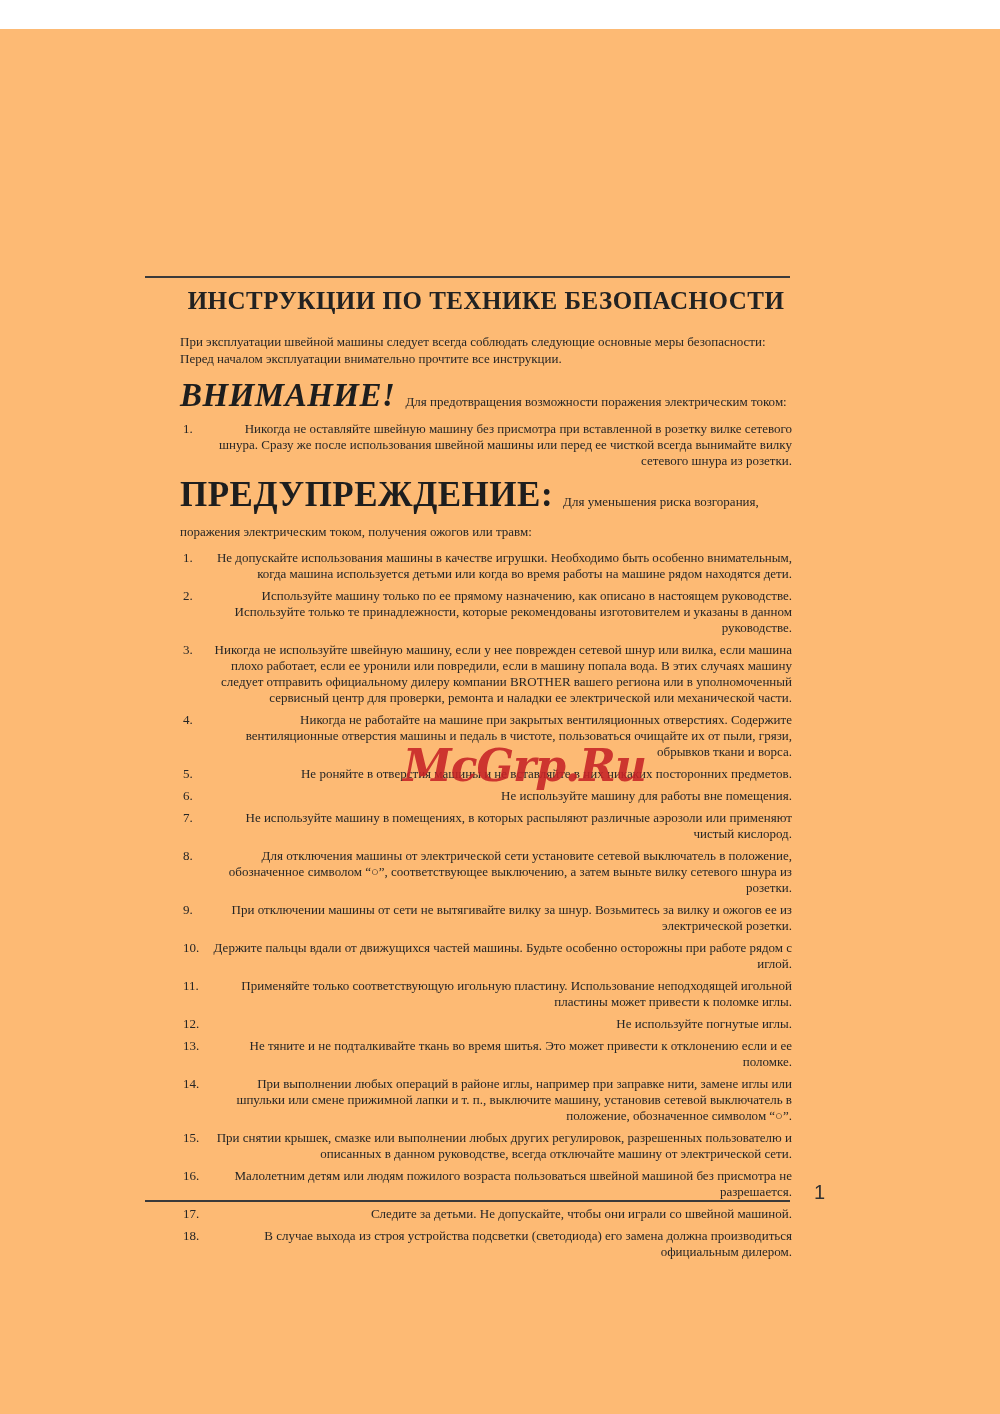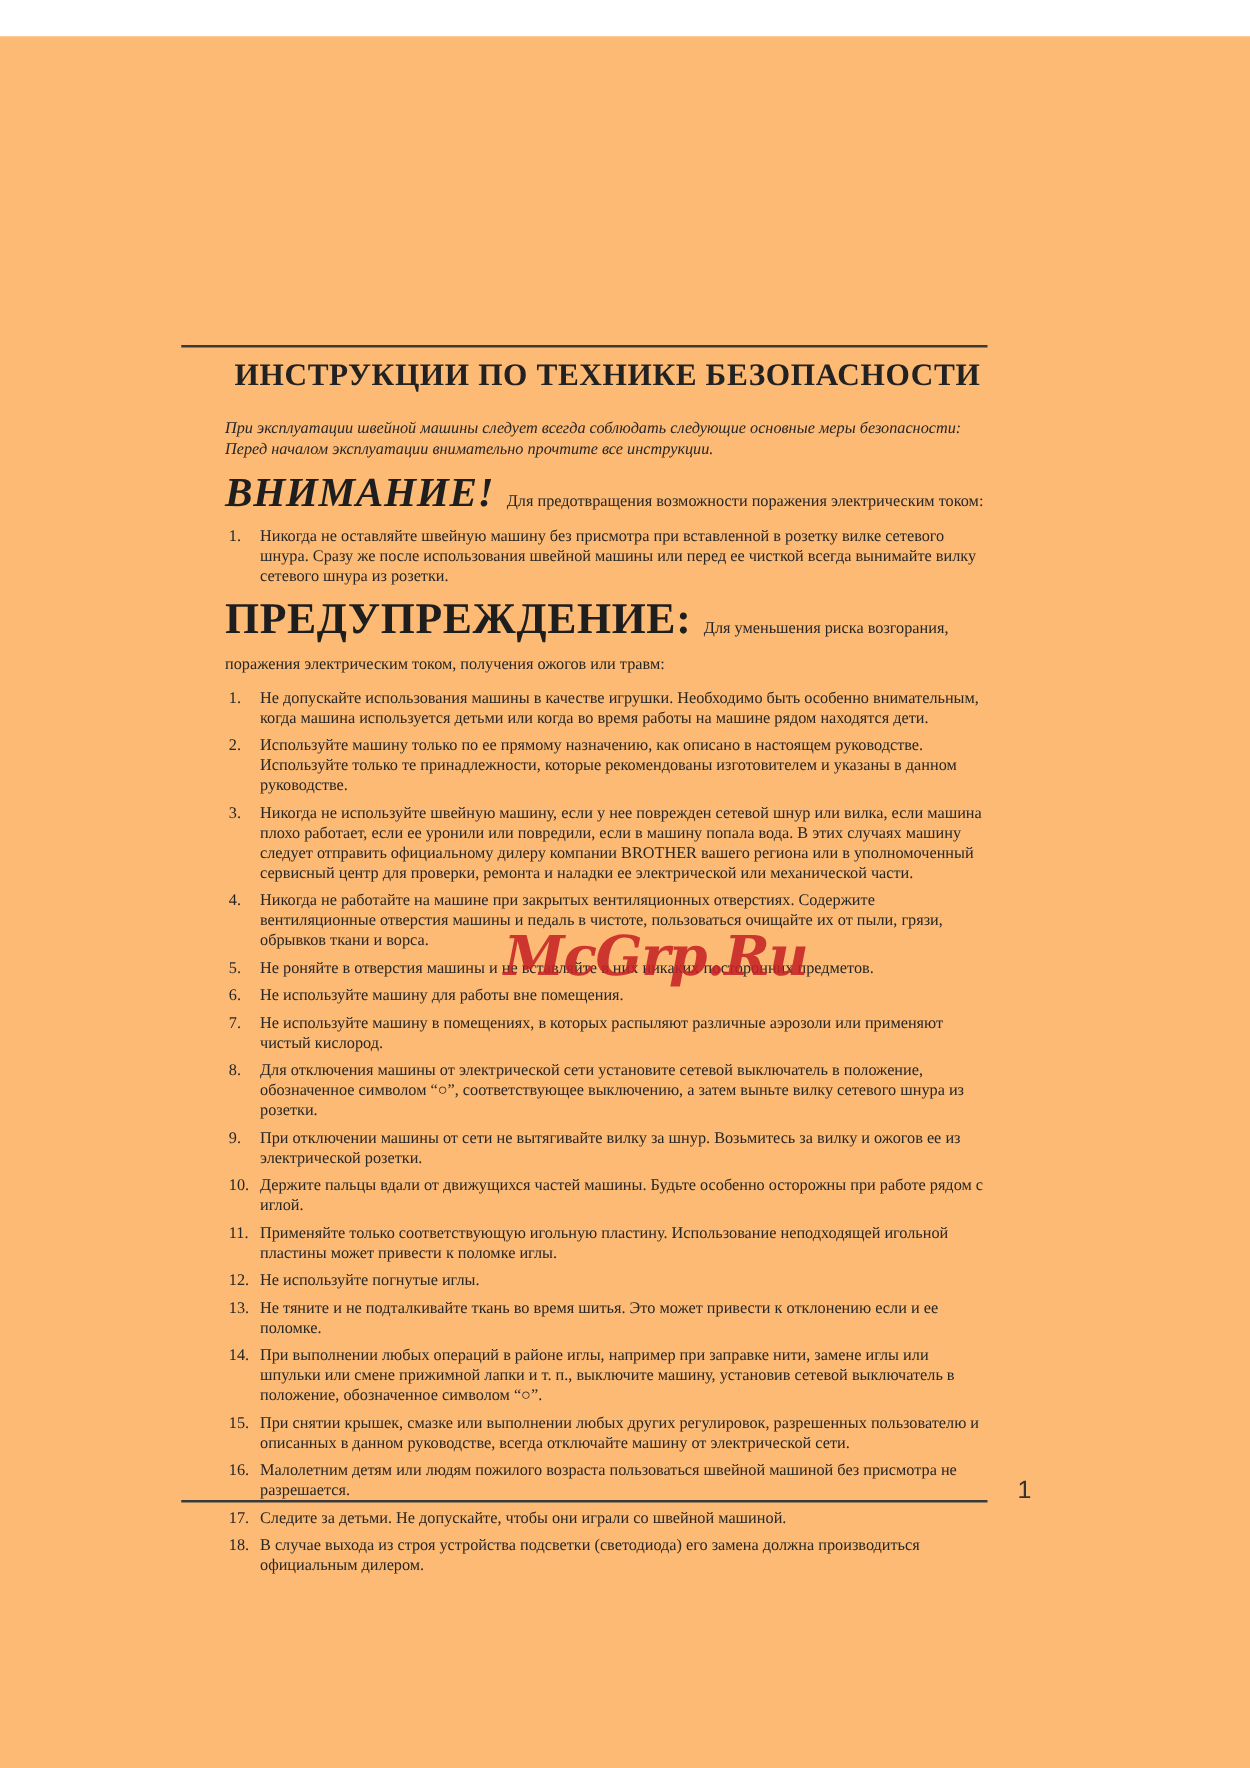--- a/index.html
+++ b/index.html
@@ -39,21 +39,20 @@
     font-weight: bold;
     text-align: center;
     margin: 0 0 17px 0;
     letter-spacing: 0.5px;
     color: #222;
   }
   p.intro {
     font-size: 13px;
     line-height: 17px;
     margin: 0 0 10px 0;
-    font-style: italic;
   }
   h2.banner {
     font-weight: bold;
     margin: 0 0 8px 0;
     color: #1e1e1e;
   }
   h2.banner .big-attn {
     font-size: 33px;
     line-height: 36px;
     letter-spacing: 0.5px;
@@ -71,20 +70,21 @@
     margin-left: 10px;
     color: #262626;
   }
   ol.rules {
     list-style: none;
     counter-reset: ruleno;
     margin: 0 0 6px 0;
     padding: 0;
     font-size: 13px;
     line-height: 16px;
+    text-align: right;
   }
   ol.rules > li {
     counter-increment: ruleno;
     position: relative;
     padding-left: 28px;
     margin: 0 0 6px 0;
   }
   ol.rules > li::before {
     content: counter(ruleno) ".";
     position: absolute;

